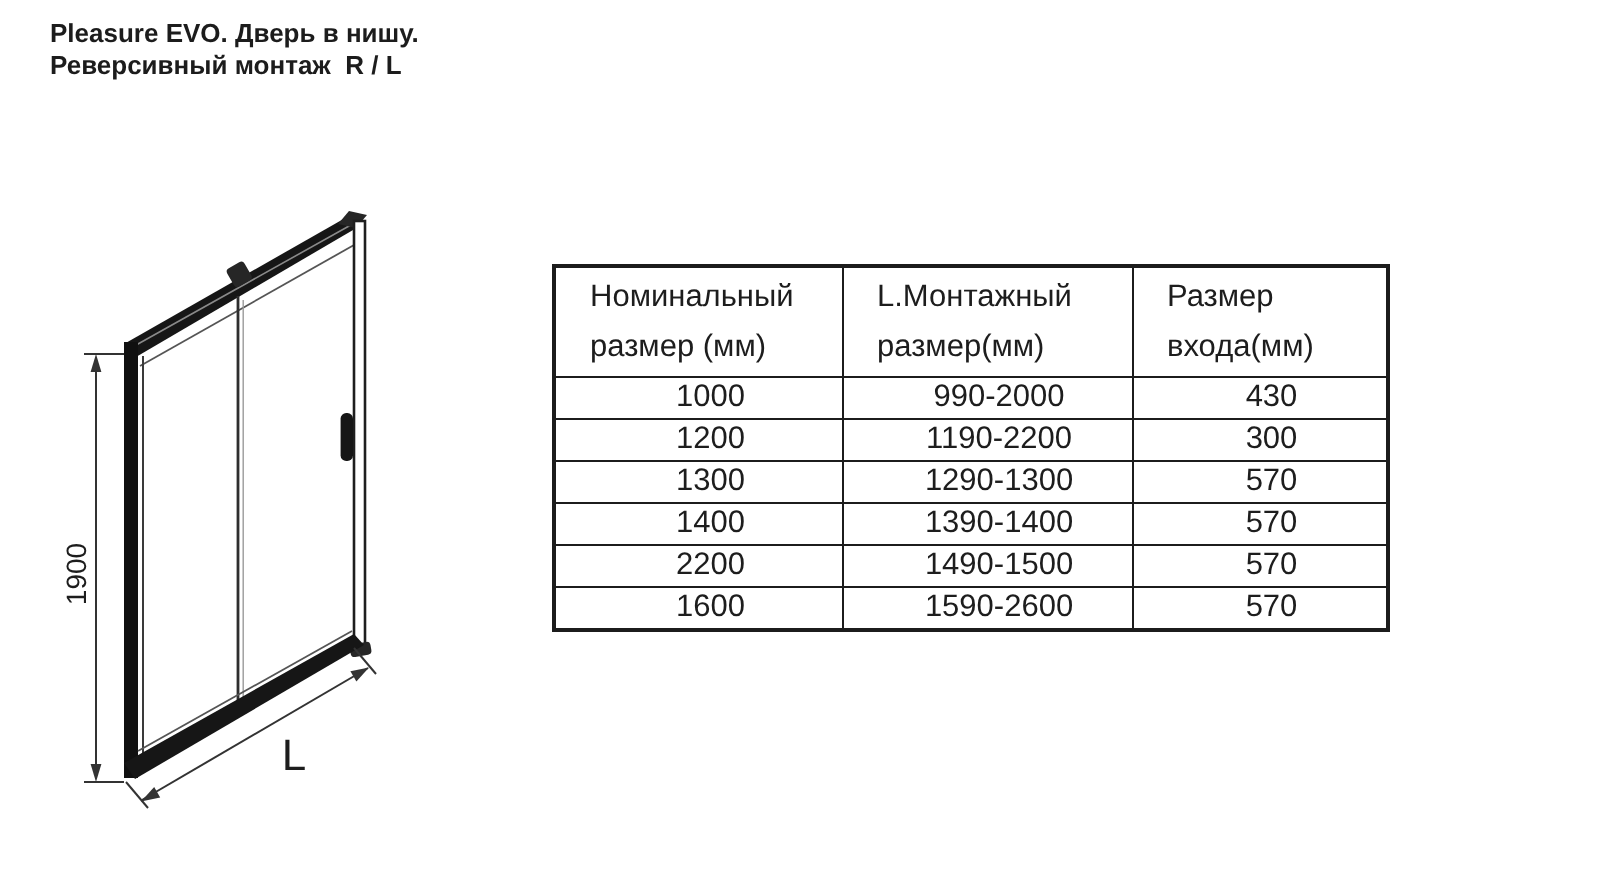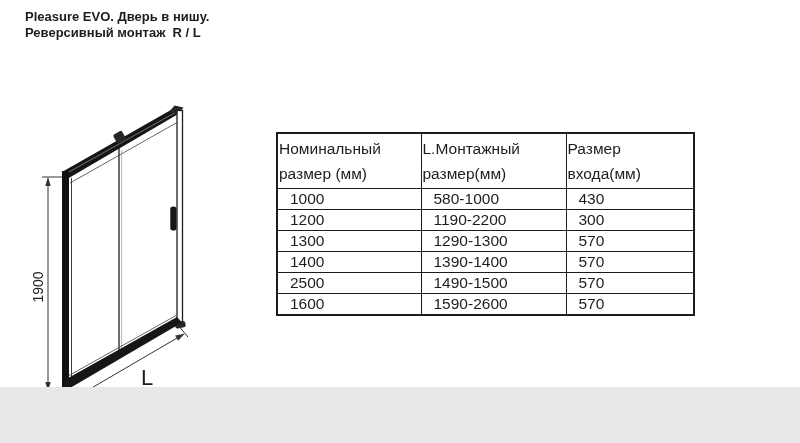--- a/index.html
+++ b/index.html
@@ -1,19 +1,19 @@
 <!DOCTYPE html>
 <html><head>
 <meta charset="utf-8">
 <style>
   html, body { margin: 0; padding: 0; background: #e8e8e8; }
   .page {
     position: relative;
     width: 800px;
-    height: 387px;
+    height: 443px;
     background: #ffffff;
     font-family: "Liberation Sans", sans-serif;
     color: #1c1c1c;
     overflow: hidden;
     margin: 0 auto;
   }
   .top-text {
     position: absolute;
     left: 25px;
     top: 9px;
@@ -49,27 +49,28 @@
   }
   table.size-table th, table.size-table td {
     border: 1.5px solid #1c1c1c;
     font-weight: normal;
     font-size: 15.5px;
     padding: 0;
   }
   table.size-table th {
     height: 54px;
     text-align: left;
-    padding-left: 1px;
+    padding-left: 17px;
     line-height: 25px;
     white-space: pre-line;
     vertical-align: middle;
   }
   table.size-table td {
     height: 20px;
+    text-align: center;
     vertical-align: middle;
     line-height: 20px;
     padding-left: 12px;
   }
 </style>
 </head>
 <body>
 
 <div class="page">
 
@@ -136,40 +137,40 @@
 размер (мм)</th>
         <th>L.Монтажный
 размер(мм)</th>
         <th>Размер
 входа(мм)</th>
       </tr>
     </thead>
     <tbody>
       <tr>
         <td>1000</td>
-        <td>580-1000</td>
+        <td>990-2000</td>
         <td>430</td>
       </tr>
       <tr>
         <td>1200</td>
         <td>1190-2200</td>
         <td>300</td>
       </tr>
       <tr>
         <td>1300</td>
         <td>1290-1300</td>
         <td>570</td>
       </tr>
       <tr>
         <td>1400</td>
         <td>1390-1400</td>
         <td>570</td>
       </tr>
       <tr>
-        <td>2500</td>
+        <td>2200</td>
         <td>1490-1500</td>
         <td>570</td>
       </tr>
       <tr>
         <td>1600</td>
         <td>1590-2600</td>
         <td>570</td>
       </tr>
     </tbody>
   </table>

